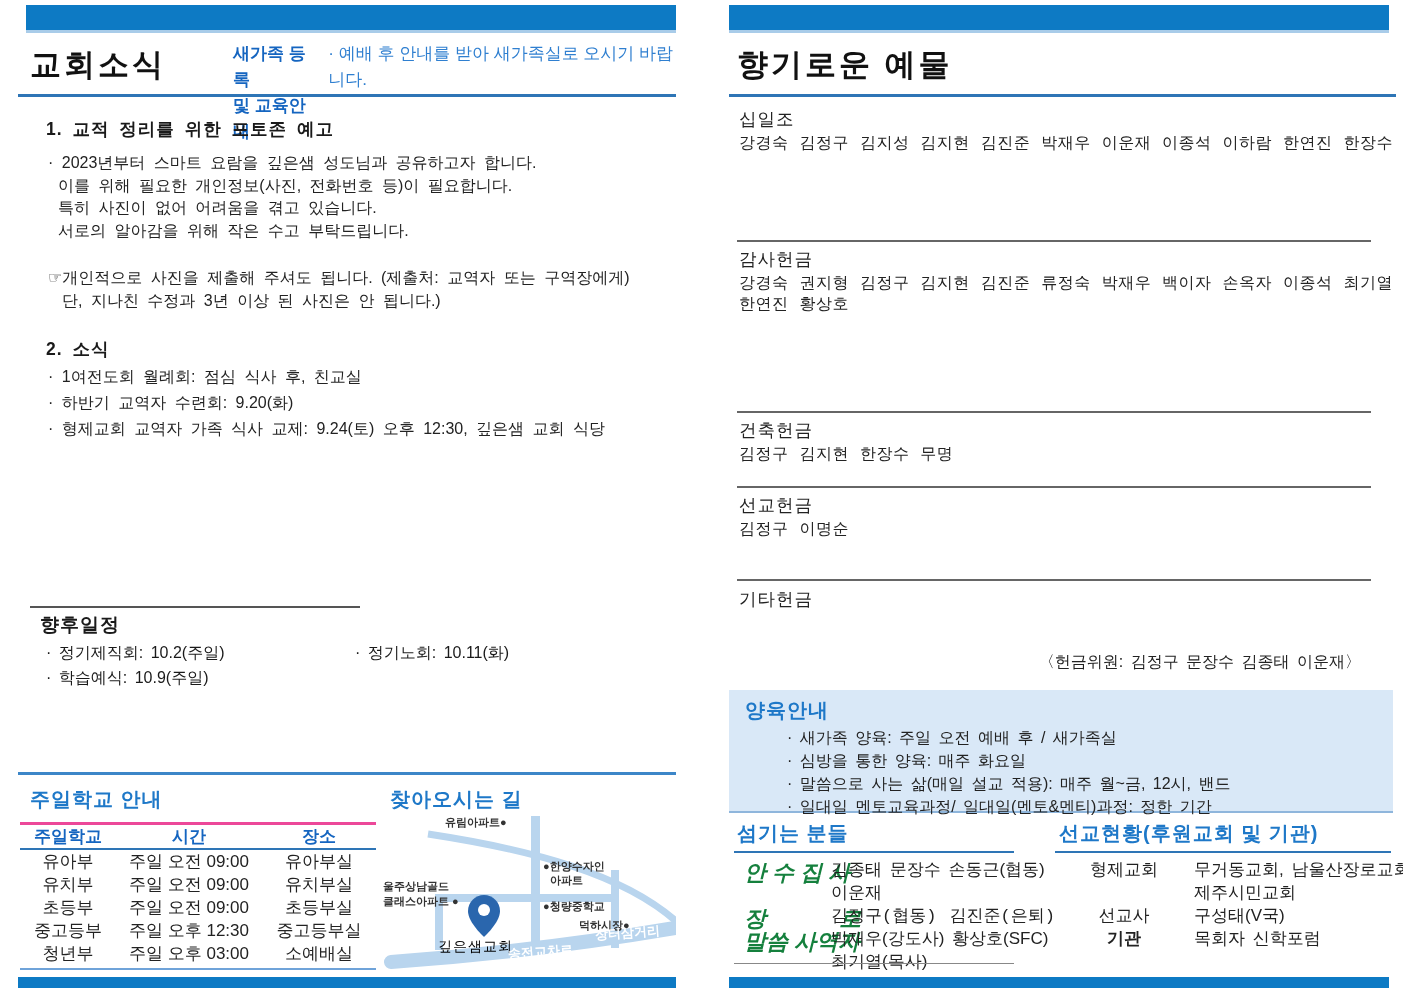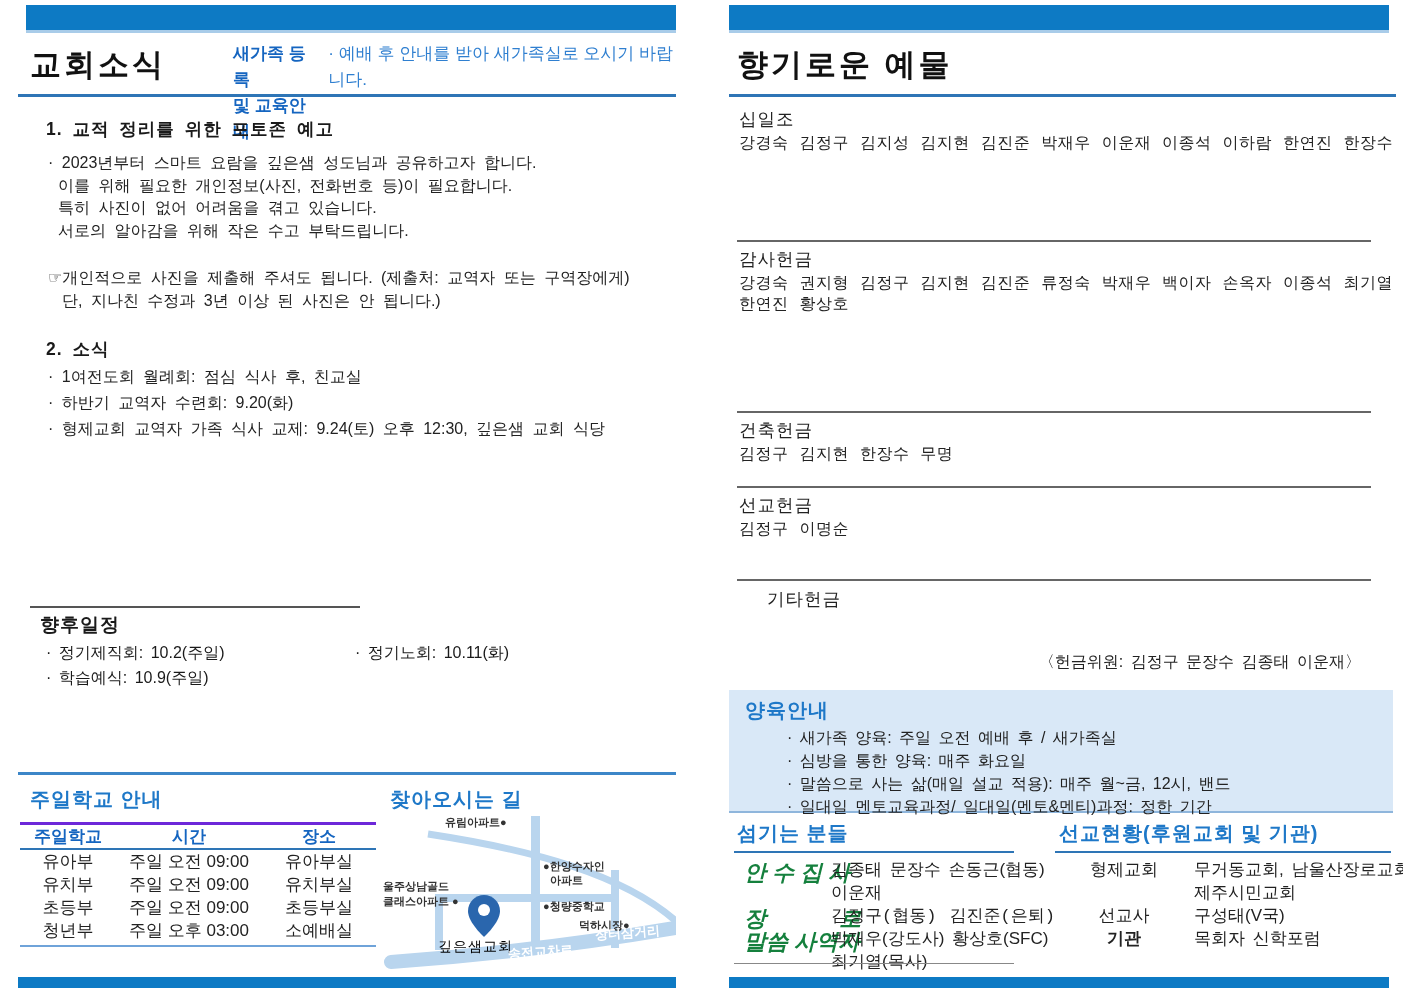--- a/index.html
+++ b/index.html
@@ -26,21 +26,21 @@
 
   .sched-line{position:absolute;left:12px;top:606px;width:330px;height:2px;background:#555;}
   .sched-head{position:absolute;left:22px;top:612px;font-size:19px;font-weight:bold;letter-spacing:1px;}
   .sched-item{position:absolute;font-size:16px;word-spacing:3px;}
 
   .blue-divider{position:absolute;left:0;right:0;top:772px;height:3px;background:#3c86c8;}
   .blue-head{position:absolute;font-size:20px;font-weight:bold;color:#1e78c8;letter-spacing:1px;}
 
   table.ss{position:absolute;left:2px;top:822px;width:356px;border-collapse:collapse;table-layout:fixed;}
   table.ss th{color:#1565c0;font-weight:bold;font-size:17px;height:23px;
-              border-top:3px solid #6d28d9;border-bottom:2px solid #2e75b6;padding:0;}
+              border-top:3px solid #ec4899;border-bottom:2px solid #2e75b6;padding:0;}
   table.ss td{font-size:17px;height:23px;text-align:center;padding:0;color:#222;}
   table.ss tr.last td{border-bottom:2px solid #6fa3d9;padding-bottom:3px;}
 
   .map{position:absolute;left:365px;top:812px;width:293px;height:160px;}
   .map svg{position:absolute;left:0;top:0;}
   .map-label{position:absolute;font-size:11px;font-weight:bold;color:#333;line-height:13px;white-space:nowrap;}
   .map-church{position:absolute;font-size:14px;font-weight:normal;color:#000;letter-spacing:1px;white-space:nowrap;}
   .map-road{position:absolute;font-size:13px;font-weight:bold;color:#fff;white-space:nowrap;transform:rotate(-4deg);}
 
   .off-head{position:absolute;left:10px;font-size:17.5px;color:#222;letter-spacing:1px;}
@@ -128,20 +128,25 @@
       </tr>
       <tr>
         <td>유치부</td>
         <td>주일 오전 09:00</td>
         <td>유치부실</td>
       </tr>
       <tr>
         <td>초등부</td>
         <td>주일 오전 09:00</td>
         <td>초등부실</td>
+      </tr>
+      <tr>
+        <td>중고등부</td>
+        <td>주일 오후 12:30</td>
+        <td>중고등부실</td>
       </tr>
       <tr class="last">
         <td>청년부</td>
         <td>주일 오후 03:00</td>
         <td>소예배실</td>
       </tr>
     </tbody>
       </table>
 
     <div class="blue-head" style="left:372px;top:786px;">찾아오시는 길</div>
@@ -189,21 +194,21 @@
 
     <div class="sep" style="top:411px;"></div>
     <div class="off-head" style="top:418px;">건축헌금</div>
     <div class="off-names" style="top:444px;">김정구 김지현 한장수 무명</div>
 
     <div class="sep" style="top:486px;"></div>
     <div class="off-head" style="top:493px;">선교헌금</div>
     <div class="off-names" style="top:519px;">김정구 이명순</div>
 
     <div class="sep" style="top:579px;"></div>
-    <div class="off-head" style="top:587px;margin-left:28px;">기타헌금</div>
+    <div class="off-head" style="top:587px;">기타헌금</div>
 
     <div class="committee">〈헌금위원: 김정구 문장수 김종태 이운재〉</div>
 
     <div class="nurture">
       <div class="nurture-title">양육안내</div>
       <div class="nurture-lines">
         <div>· 새가족 양육: 주일 오전 예배 후 / 새가족실</div>
         <div>· 심방을 통한 양육: 매주 화요일</div>
         <div>· 말씀으로 사는 삶(매일 설교 적용): 매주 월~금, 12시, 밴드</div>
         <div>· 일대일 멘토교육과정/ 일대일(멘토&amp;멘티)과정: 정한 기간</div>

